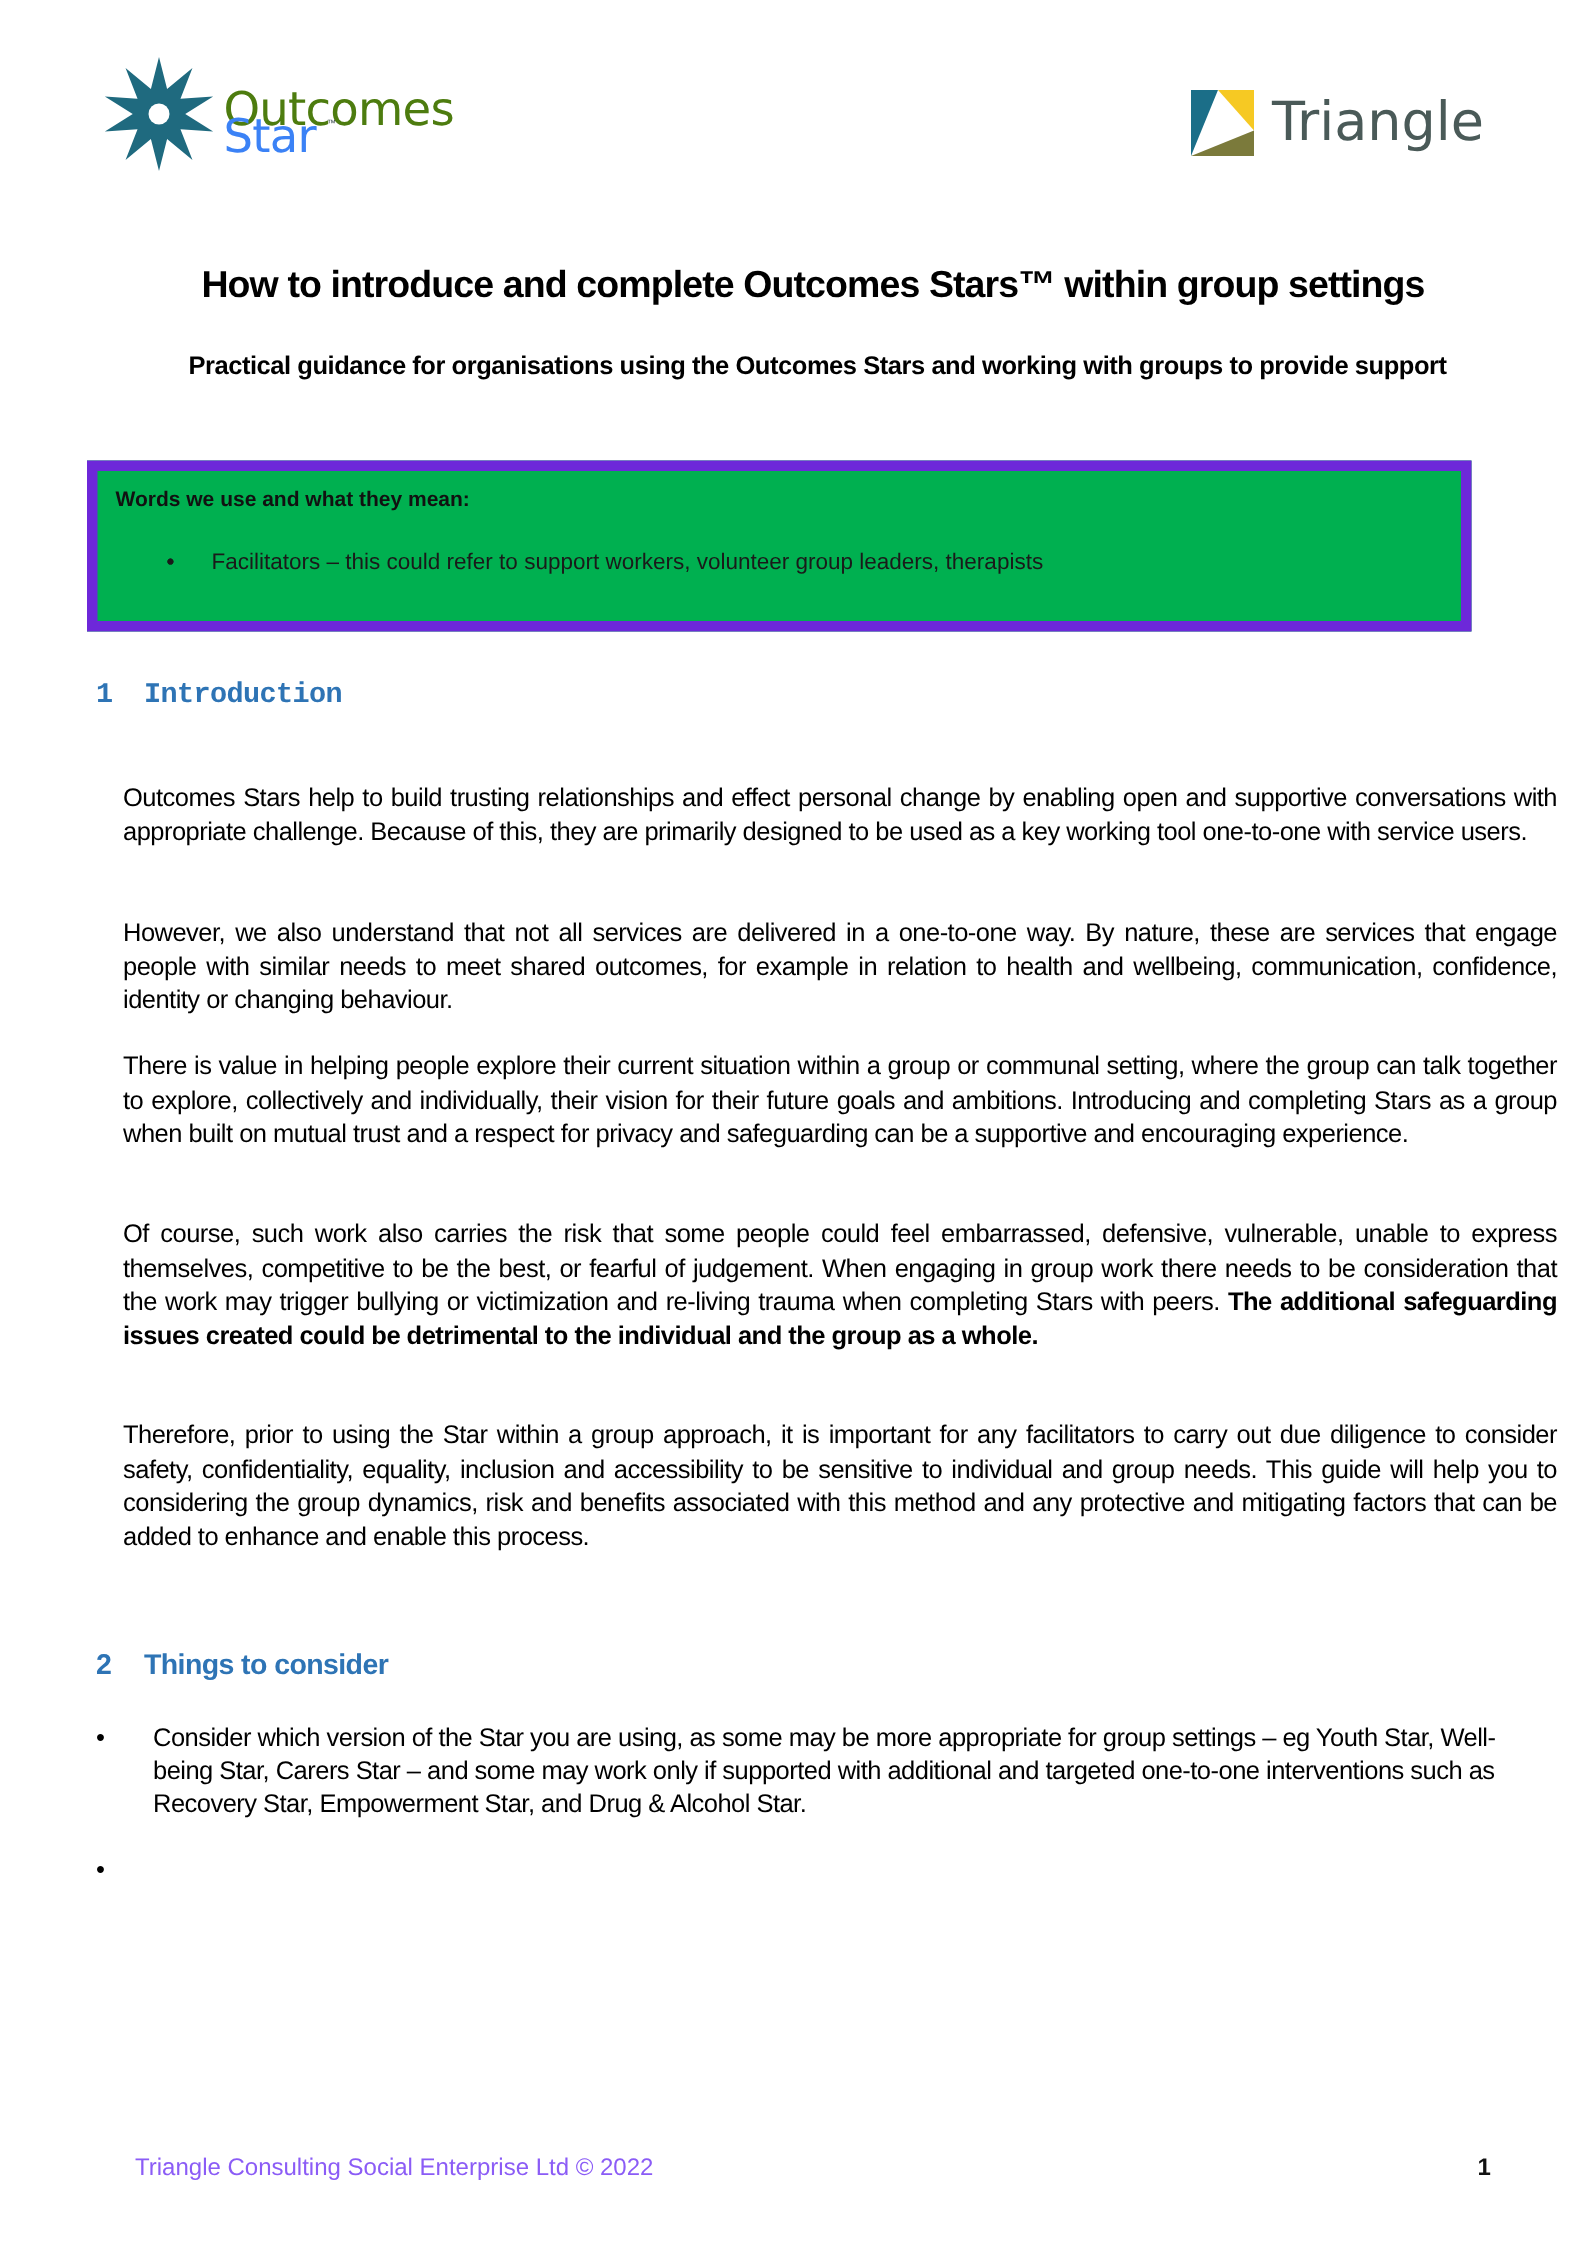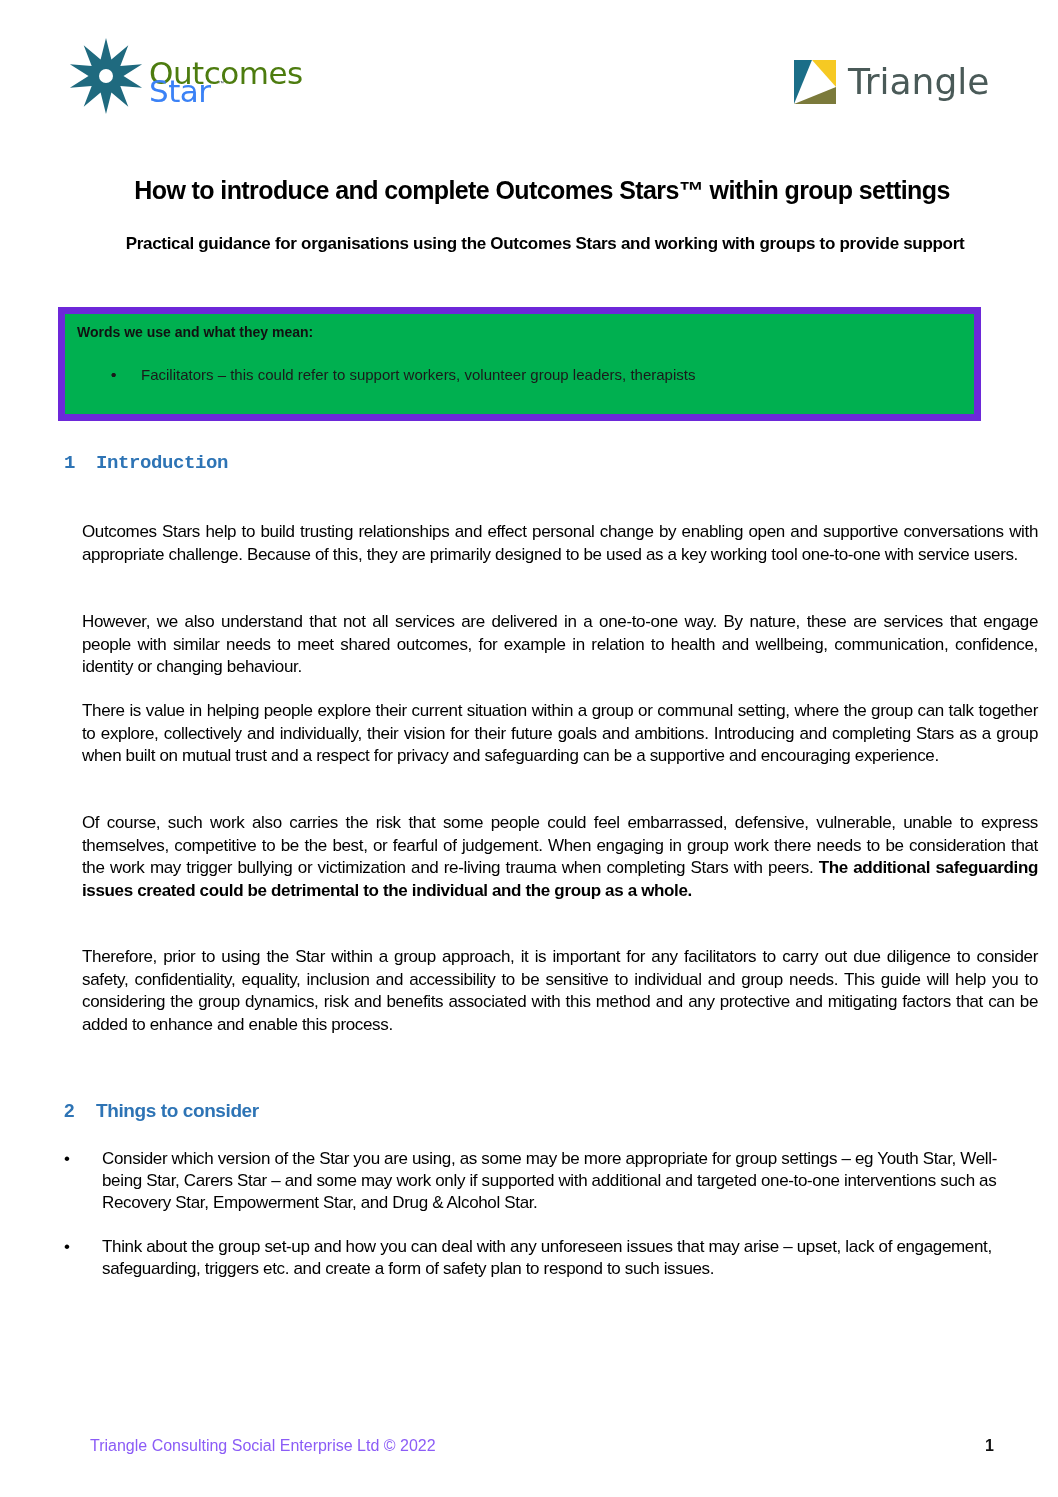--- a/index.html
+++ b/index.html
@@ -93,18 +93,17 @@
   <span class="num">2</span><span>Things to consider</span>
 </div>
 
 <div class="abs bullets" style="top:1148px;">
   <div class="item">
     <span class="dot">•</span>
     <span>Consider which version of the Star you are using, as some may be more appropriate for group settings – eg Youth Star, Well-being Star, Carers Star – and some may work only if supported with additional and targeted one-to-one interventions such as Recovery Star, Empowerment Star, and Drug &amp; Alcohol Star.</span>
   </div>
   <div class="item">
     <span class="dot">•</span>
-    <span>Think about the group set-up and how you can deal with any unforeseen issues that may arise – upset, lack of engagement, safeguarding, triggers etc. and create a form of safety plan to respond to such issues.</span>
   </div>
 </div>
 
 <div class="abs footer-left">Triangle Consulting Social Enterprise Ltd © 2022</div>
 <div class="abs footer-right">1</div>
 
 </body></html>

